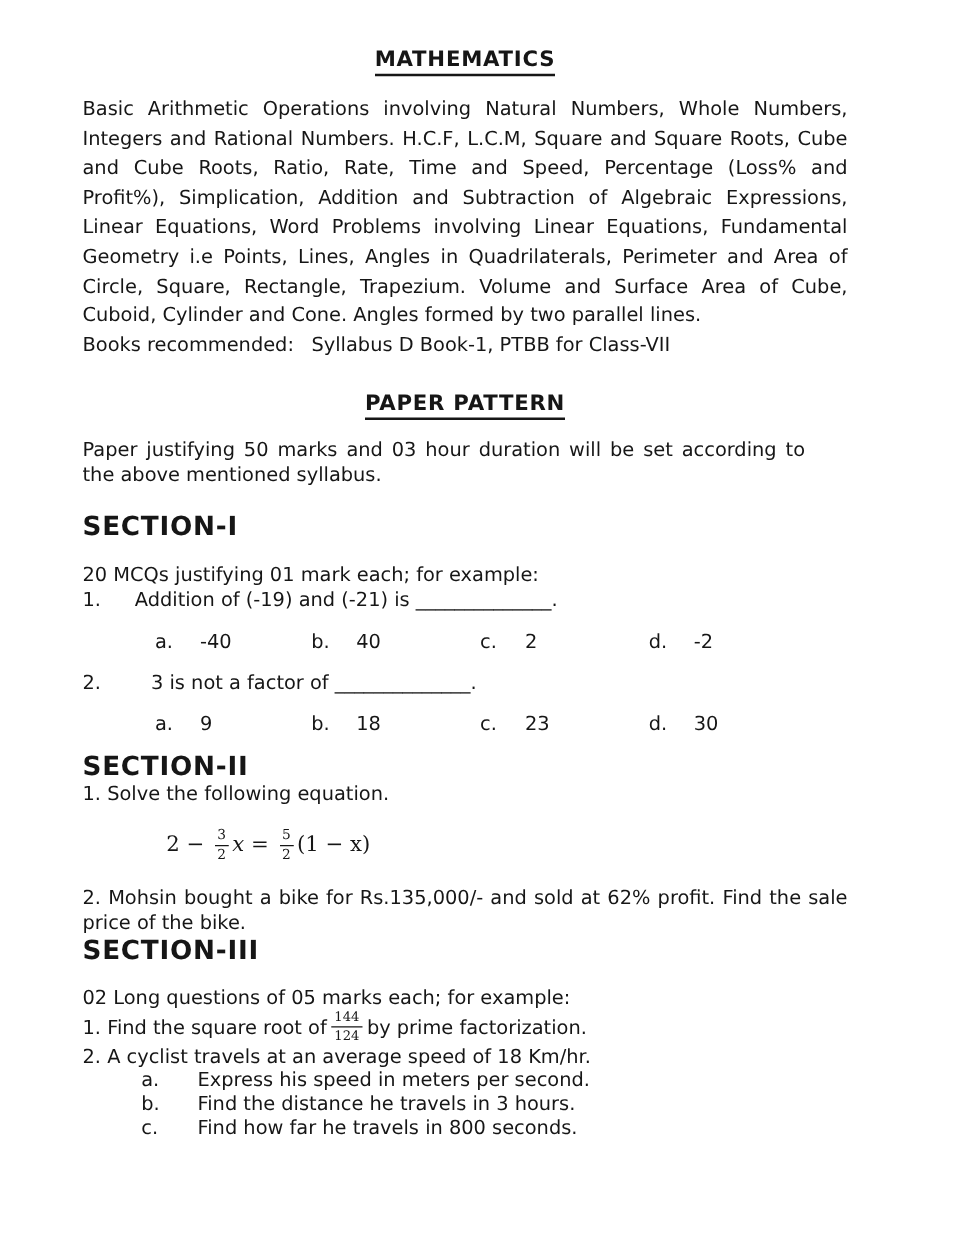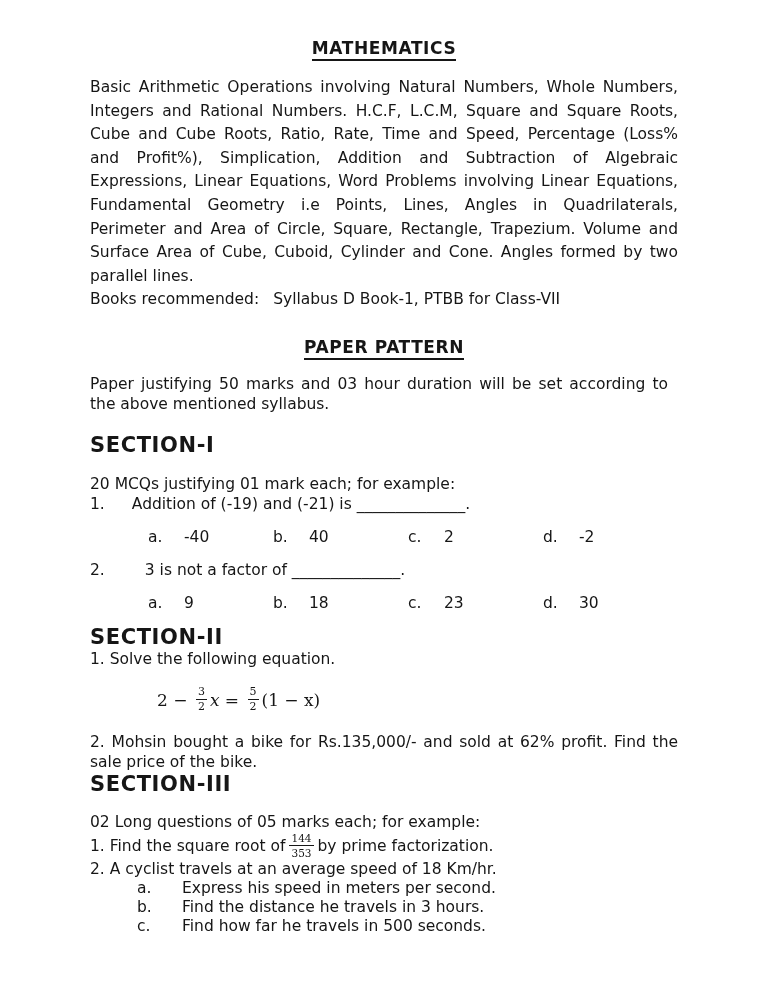--- a/index.html
+++ b/index.html
@@ -7,21 +7,21 @@
   body {
     width: 768px;
     height: 994px;
     overflow: hidden;
     font-family: "DejaVu Sans", "Liberation Sans", sans-serif;
     color: #161616;
   }
   .page {
     width: 768px;
     height: 994px;
-    padding: 38px 90px 0 90px;
+    padding: 38px 90px 0 66px;
   }
 
   
   .heading-center {
     text-align: center;
     font-weight: bold;
     font-size: 17px;
     letter-spacing: 0.6px;
   }
   .heading-center .underlined {
@@ -223,35 +223,35 @@
   <div class="bike-para">2. Mohsin bought a bike for Rs.135,000/- and sold at 62% profit. Find the sale price of the bike.</div>
 
   <div class="section-heading sec3-heading">SECTION-III</div>
 
   <div class="long-intro">02 Long questions of 05 marks each; for example:</div>
 
   <div class="sqrt-line">
     <span>1. Find the square root of</span>
     <span class="frac">
       <span class="num">144</span>
-      <span class="den">353</span>
+      <span class="den">124</span>
     </span>
     <span>by prime factorization.</span>
   </div>
 
   <div class="cyclist-line">2. A cyclist travels at an average speed of 18 Km/hr.</div>
 
   <div class="subparts">
     <div class="subpart">
       <span class="subpart-letter">a.</span>
       <span>Express his speed in meters per second.</span>
     </div>
     <div class="subpart">
       <span class="subpart-letter">b.</span>
       <span>Find the distance he travels in 3 hours.</span>
     </div>
     <div class="subpart">
       <span class="subpart-letter">c.</span>
-      <span>Find how far he travels in 500 seconds.</span>
+      <span>Find how far he travels in 800 seconds.</span>
     </div>
   </div>
 
 </div>
 
 </body></html>

